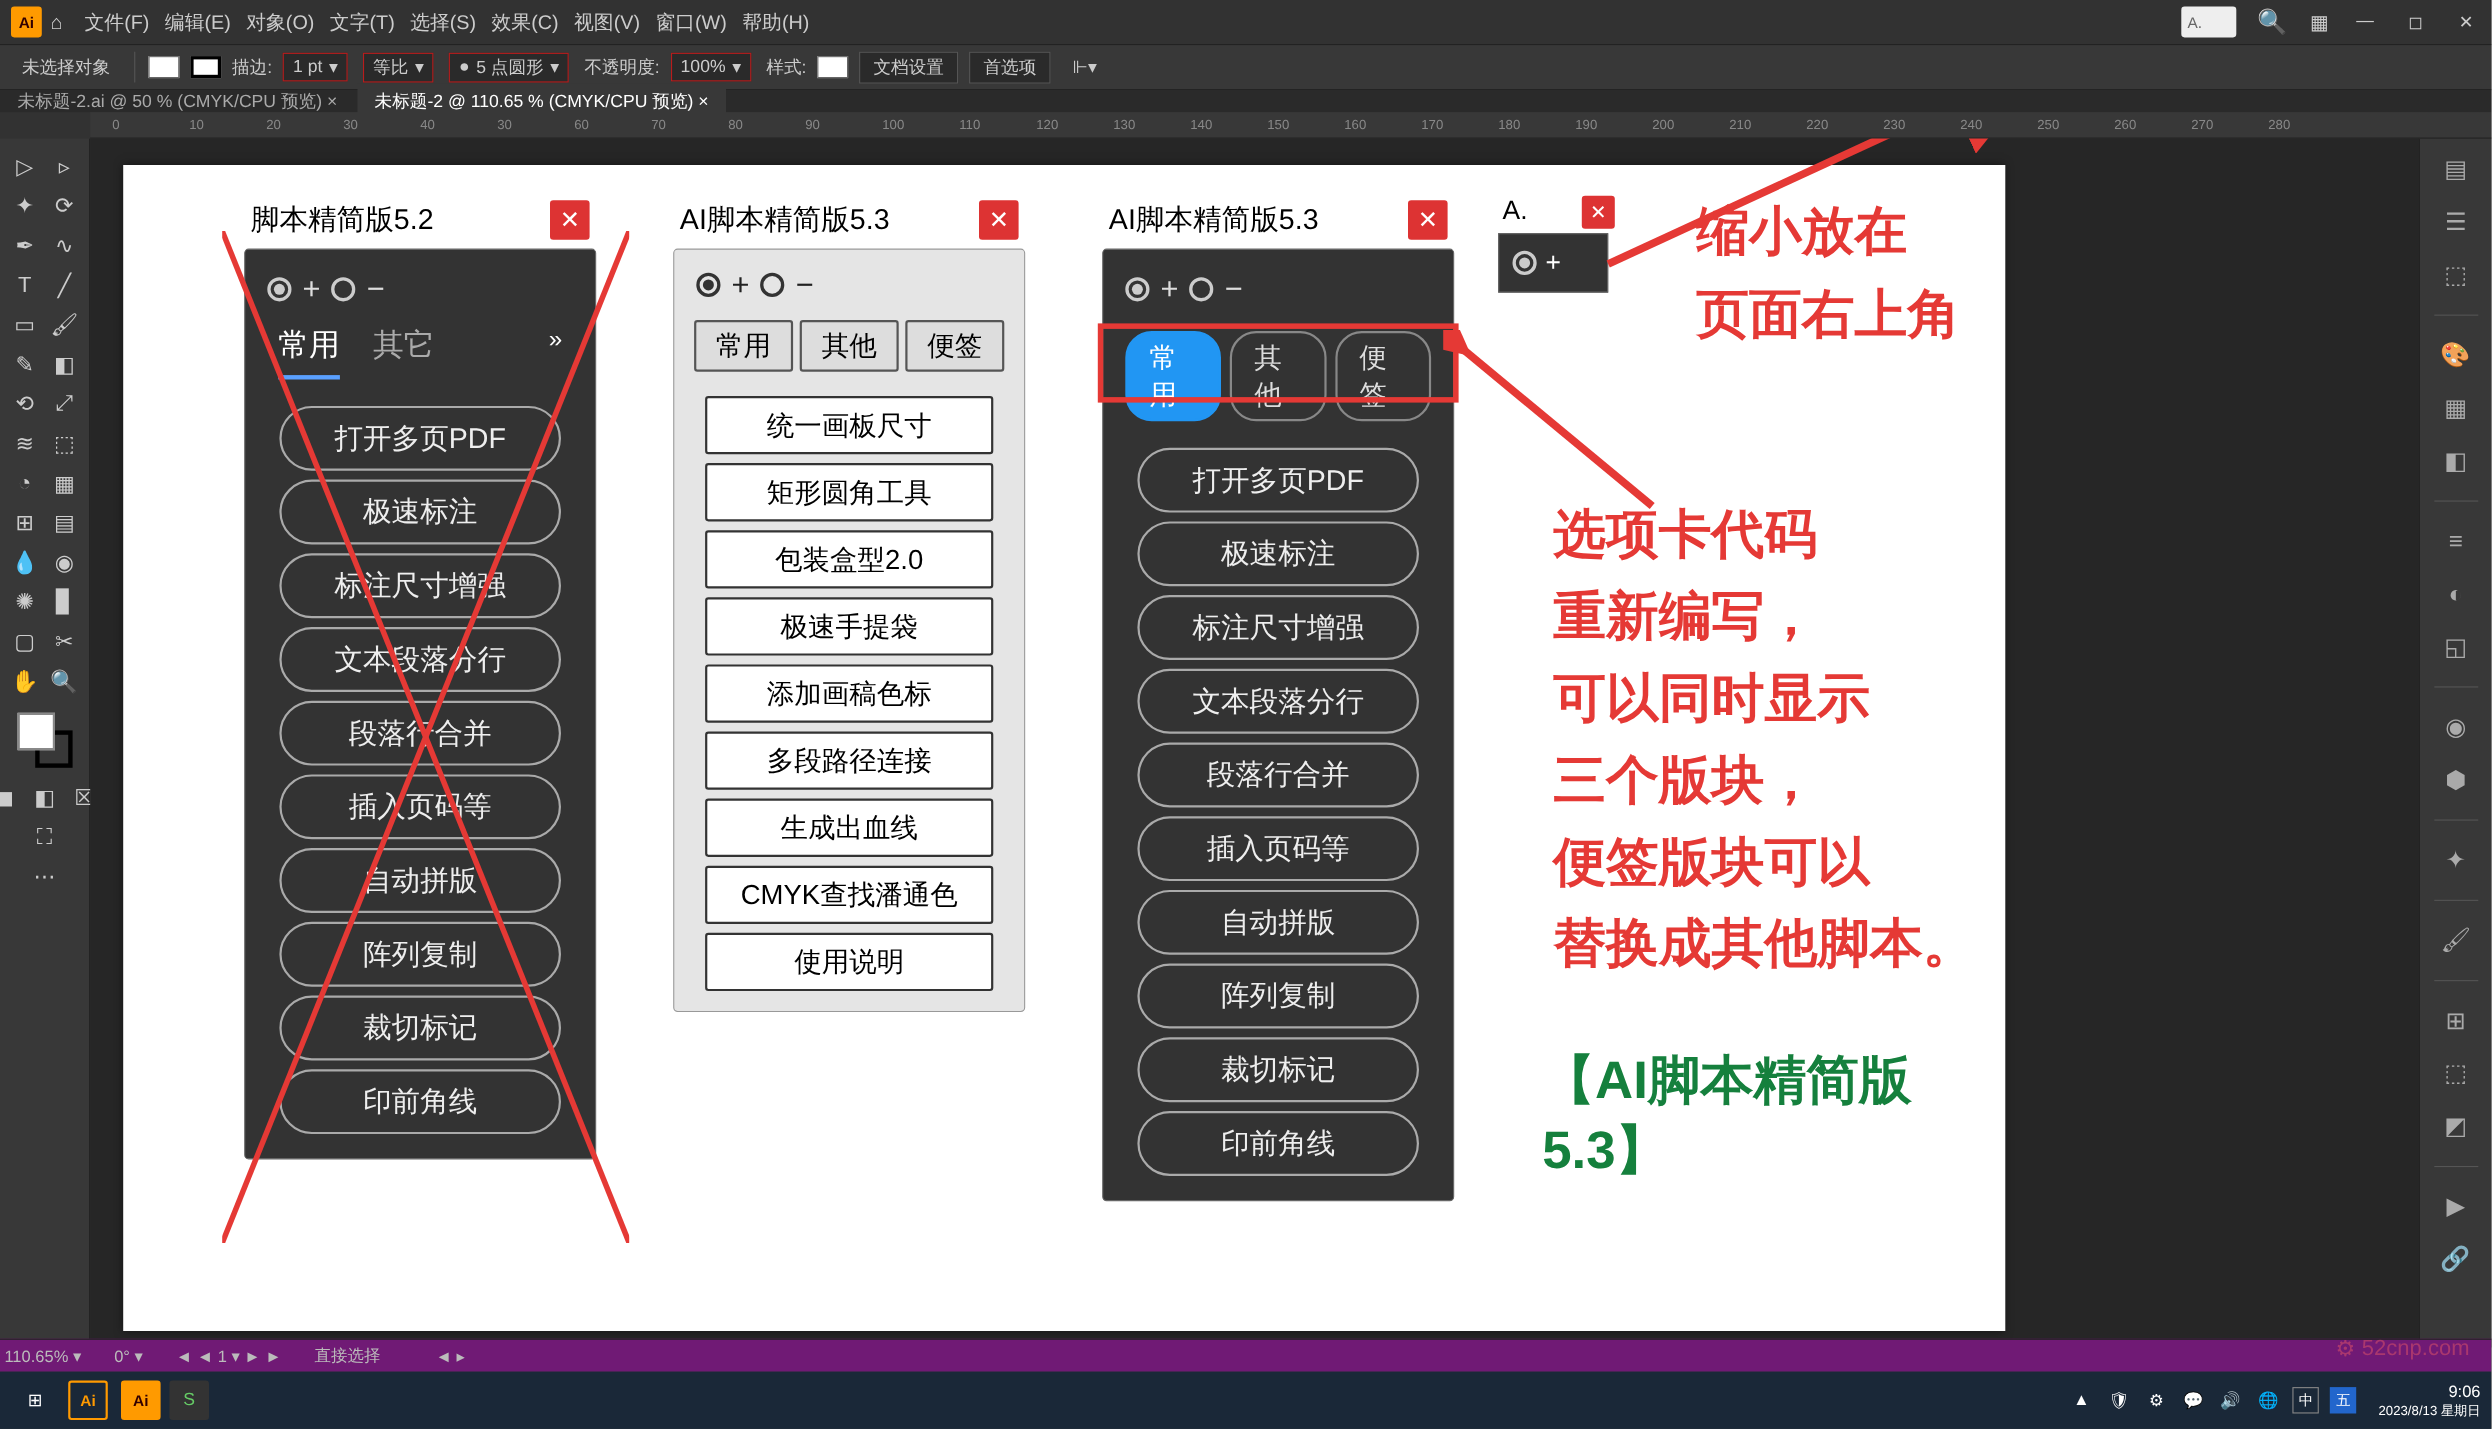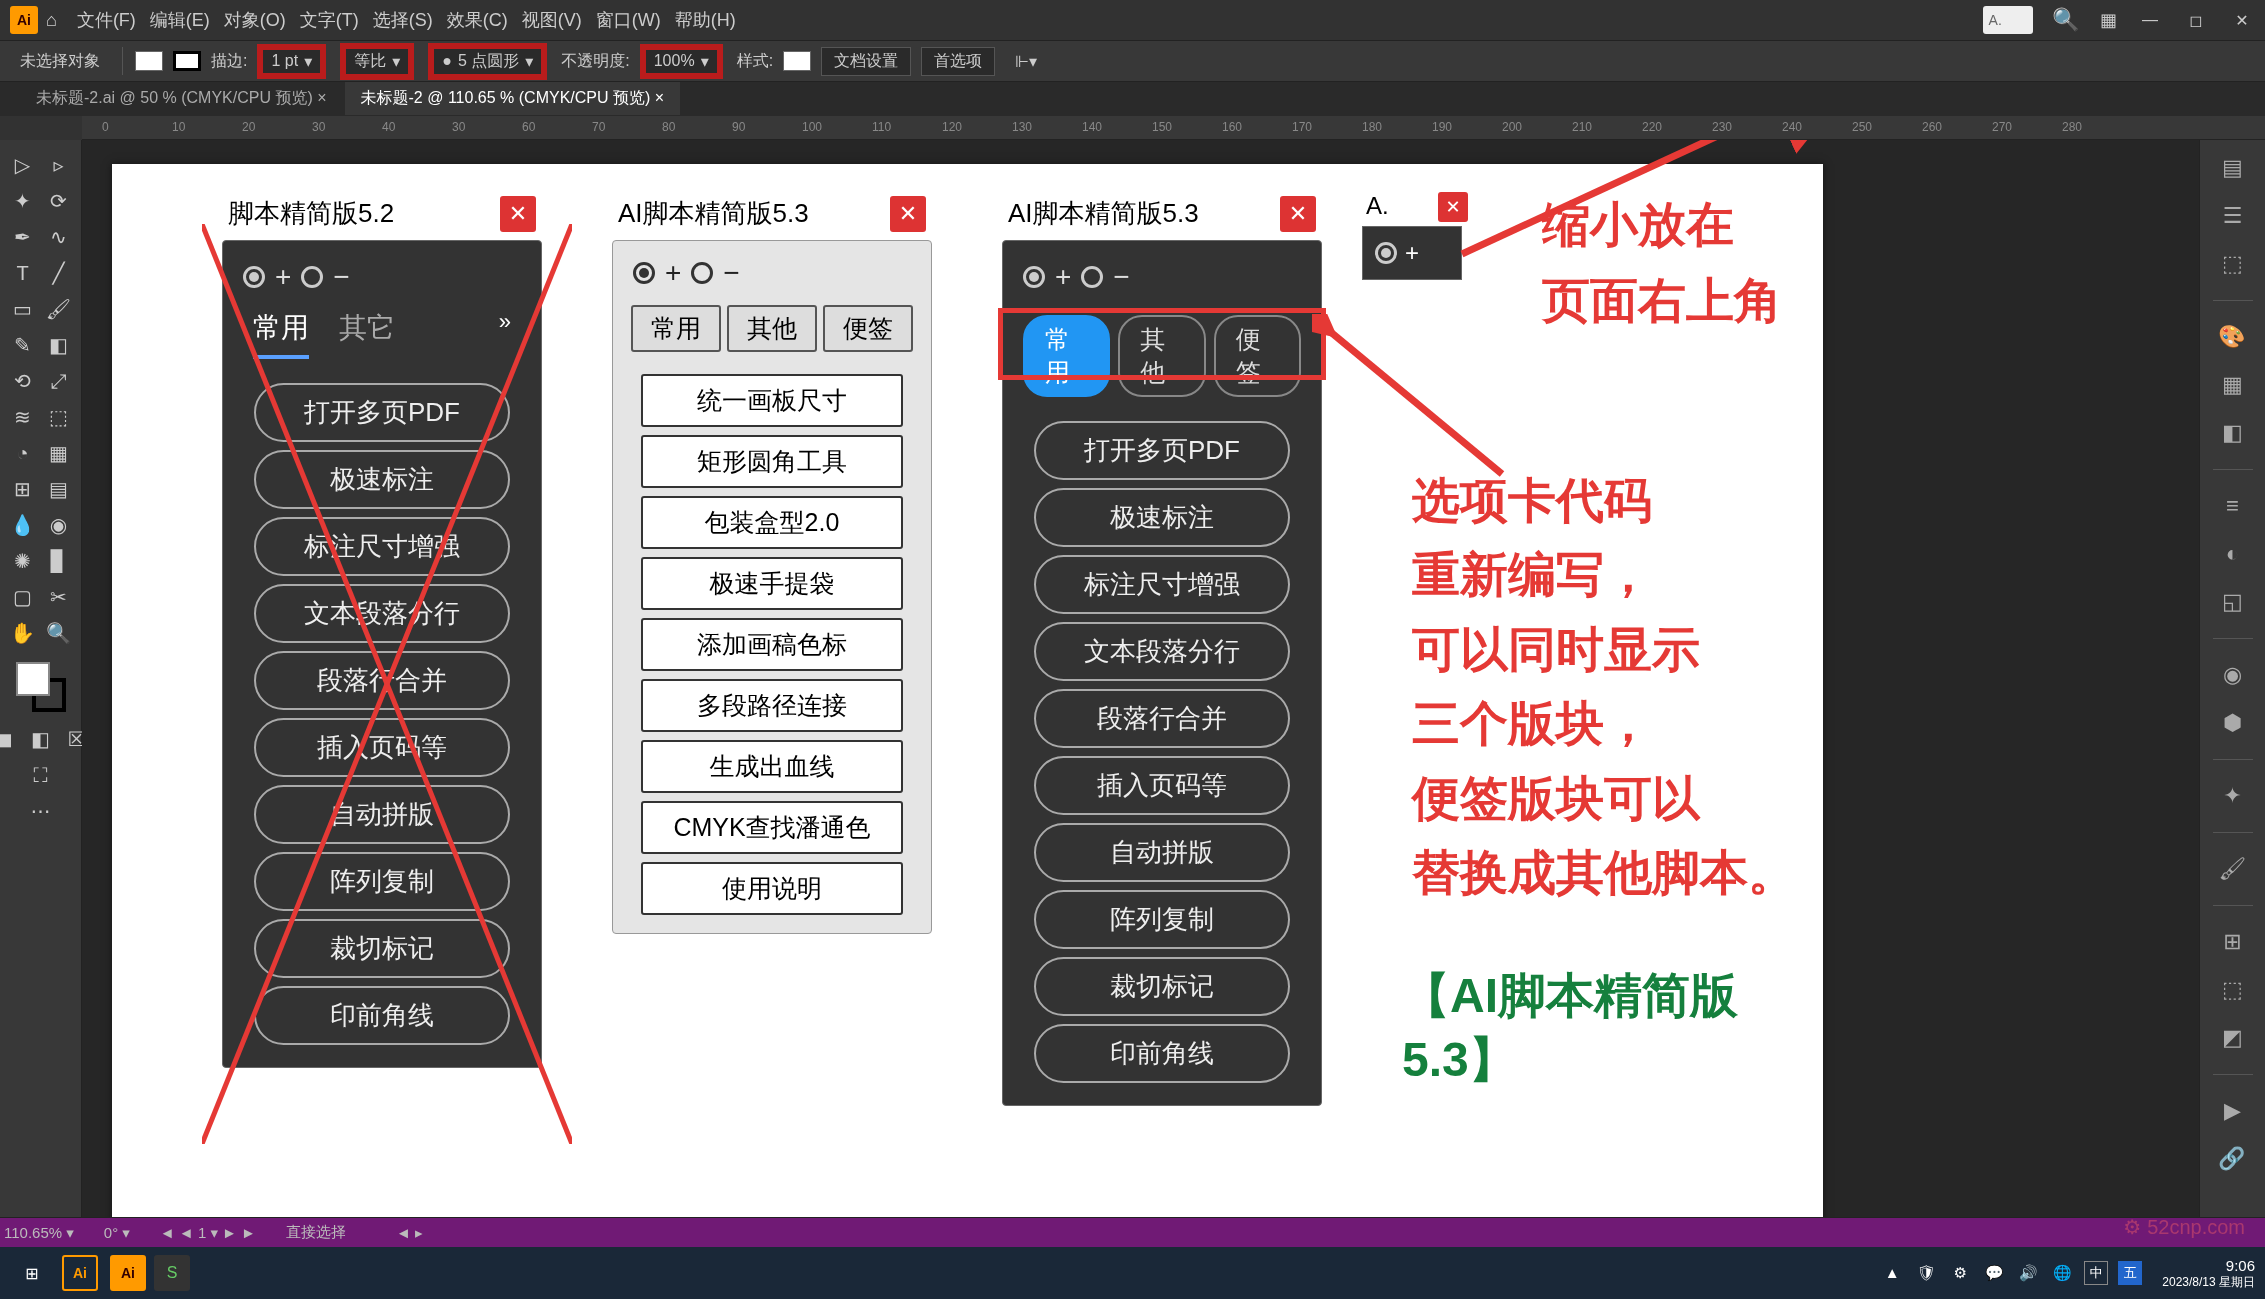--- a/index.html
+++ b/index.html
@@ -11,26 +11,26 @@
 .home-icon { margin-right: 20px; color: #ccc; }
 .menu-item { margin-right: 14px; cursor: pointer; }
 .menubar-right { margin-left: auto; display: flex; align-items: center; gap: 20px; }
 .search-box { width: 50px; height: 28px; background: #eee; border-radius: 3px; display: flex; align-items: center; padding: 0 6px; font-size: 14px; color: #666; }
 .win-control { width: 26px; height: 20px; color: #ccc; display: flex; align-items: center; justify-content: center; font-size: 16px; }
 
 
 .controlbar { background: #383838; height: 42px; display: flex; align-items: center; padding: 0 20px; color: #ccc; font-size: 16px; border-top: 1px solid #222; border-bottom: 1px solid #222; }
 .ctrl-label { margin-right: 10px; }
 .ctrl-swatch { width: 28px; height: 20px; background: #fff; border: 1px solid #666; margin-right: 10px; }
-.ctrl-dropdown { background: #2a2a2a; border: 6px solid #b91c1c; padding: 2px 8px; margin-right: 14px; display: flex; align-items: center; gap: 6px; }
+.ctrl-dropdown { background: #2a2a2a; border: 1px solid #b91c1c; padding: 2px 8px; margin-right: 14px; display: flex; align-items: center; gap: 6px; }
 .ctrl-divider { width: 1px; height: 28px; background: #555; margin: 0 12px; }
 .ctrl-btn { background: #2a2a2a; border: 1px solid #555; padding: 3px 12px; margin-right: 10px; }
 
 
-.tabbar { background: #2a2a2a; height: 34px; display: flex; align-items: flex-start; padding-left: 20px; color: #aaa; font-size: 16px; }
+.tabbar { background: #2a2a2a; height: 20px; display: flex; align-items: center; color: #aaa; font-size: 16px; }
 .doc-tab { padding: 6px 16px; margin-right: 2px; cursor: pointer; }
 .doc-tab.active { background: #383838; color: #fff; }
 
 
 .ruler-h { background: #383838; height: 24px; border-bottom: 1px solid #222; position: relative; margin-left: 82px; color: #888; font-size: 12px; overflow: hidden; }
 .ruler-h span { position: absolute; top: 4px; }
 
 
 .workspace { display: flex; height: calc(100% - 200px); }
 .toolbox-left { width: 82px; background: #383838; border-right: 1px solid #222; display: flex; flex-direction: column; align-items: center; padding-top: 8px; gap: 2px; }

